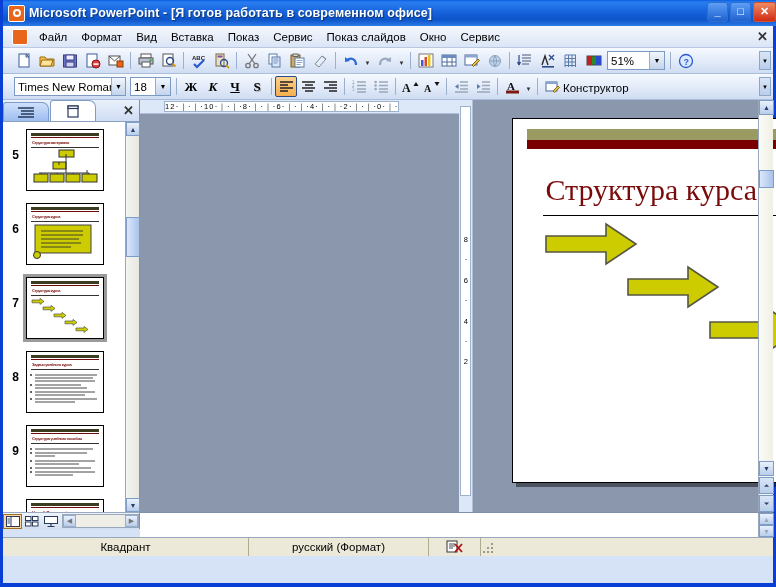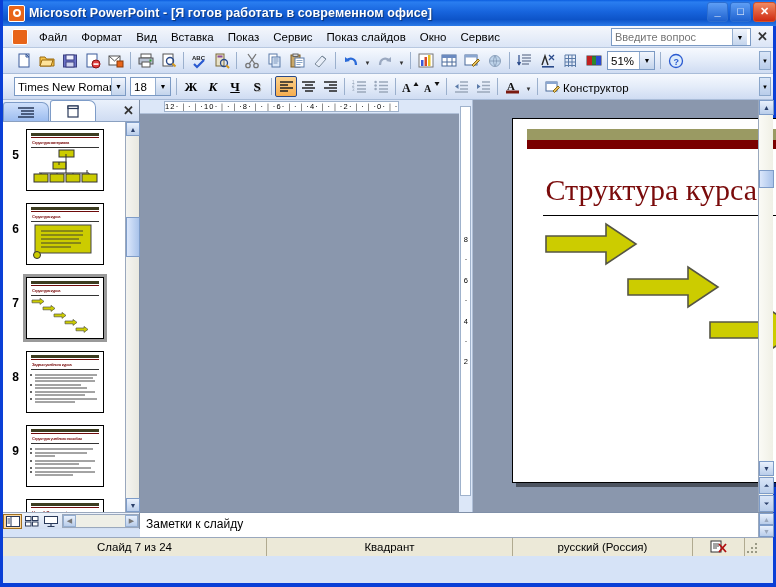--- a/index.html
+++ b/index.html
@@ -193,24 +193,20 @@
     <div class="menu-appicon"></div>
     <div class="menu-item">Файл</div>
     <div class="menu-item">Формат</div>
     <div class="menu-item">Вид</div>
     <div class="menu-item">Вставка</div>
     <div class="menu-item">Показ</div>
     <div class="menu-item">Сервис</div>
     <div class="menu-item">Показ слайдов</div>
     <div class="menu-item">Окно</div>
     <div class="menu-item">Сервис</div>
-    <div class="ask-box">
-      <input placeholder="Введите вопрос" style="">
-      <div class="ask-arrow">▼</div>
-    </div>
     <div class="menubar-x">✕</div>
   </div>
 
   <div class="toolbar">
     <div class="grip"></div>
 
     <div class="tbtn">
       <svg width="16" height="16">
           <rect x="3" y="1" width="10" height="13" fill="#fff" stroke="#3b5a9a"></rect>
           <path d="M10 1 L13 4 L10 4 Z" fill="#c7d8f0" stroke="#3b5a9a"></path>
@@ -375,21 +371,21 @@
         </svg>
       </div>
     <div class="tbtn">
       <svg width="16" height="16">
           <rect x="1" y="3" width="14" height="9" fill="#2a8a2a" stroke="#444"></rect>
           <rect x="1" y="3" width="5" height="9" fill="#c02020"></rect>
           <rect x="10" y="3" width="5" height="9" fill="#2a4ad0"></rect>
         </svg>
       </div>
 
-    <div class="combo" style="width:48px">
+    <div class="combo" style="width:58px">
       <span>51%</span>
       <div class="cb-arrow">▼</div>
     </div>
     <div class="tsep"></div>
     <div class="tbtn">
       <svg width="16" height="16">
           <circle cx="8" cy="8" r="6.5" fill="#dcebfb" stroke="#2a5ad0" stroke-width="1.3"></circle>
           <text x="5.6" y="11.5" font-size="9" font-family="Liberation Sans" font-weight="bold" fill="#2a5ad0">?</text>
         </svg>
       </div>
@@ -739,33 +735,31 @@
           </svg>
         </div>
       <div class="hscroll">
         <div class="hs-btn">◀</div>
         <div style="flex:1"></div>
         <div class="hs-btn">▶</div>
       </div>
     </div>
 
     <div class="notes" style="flex:1">
-      <div class="notes-text">Заметки к слайду</div>
       <div class="notes-sb">
         <div class="sb-btn" style="width:15px;height:13px;color:#9aa8bd">▲</div>
         <div style="flex:1"></div>
         <div class="sb-btn" style="width:15px;height:13px;color:#9aa8bd">▼</div>
       </div>
     </div>
   </div>
 
   <div class="statusbar">
-    <div class="st-cell" style="width:264px">Слайд 7 из 24</div>
     <div class="st-cell" style="width:246px">Квадрант</div>
-    <div class="st-cell" style="width:180px">русский (Россия)</div>
+    <div class="st-cell" style="width:180px">русский (Формат)</div>
     <div class="st-cell" style="width:52px">
       <svg width="17" height="14">
           <rect x="1" y="1" width="10" height="11" fill="#fff" stroke="#333"></rect>
           <path d="M3 4h6M3 6h6M3 8h4" stroke="#333" stroke-width="0.9"></path>
           <path d="M9 4 L16 12 M16 4 L9 12" stroke="#b01010" stroke-width="1.8"></path>
         </svg>
     </div>
     <div class="st-grip">
       <svg width="11" height="11">
           <g fill="#9a9a86">

